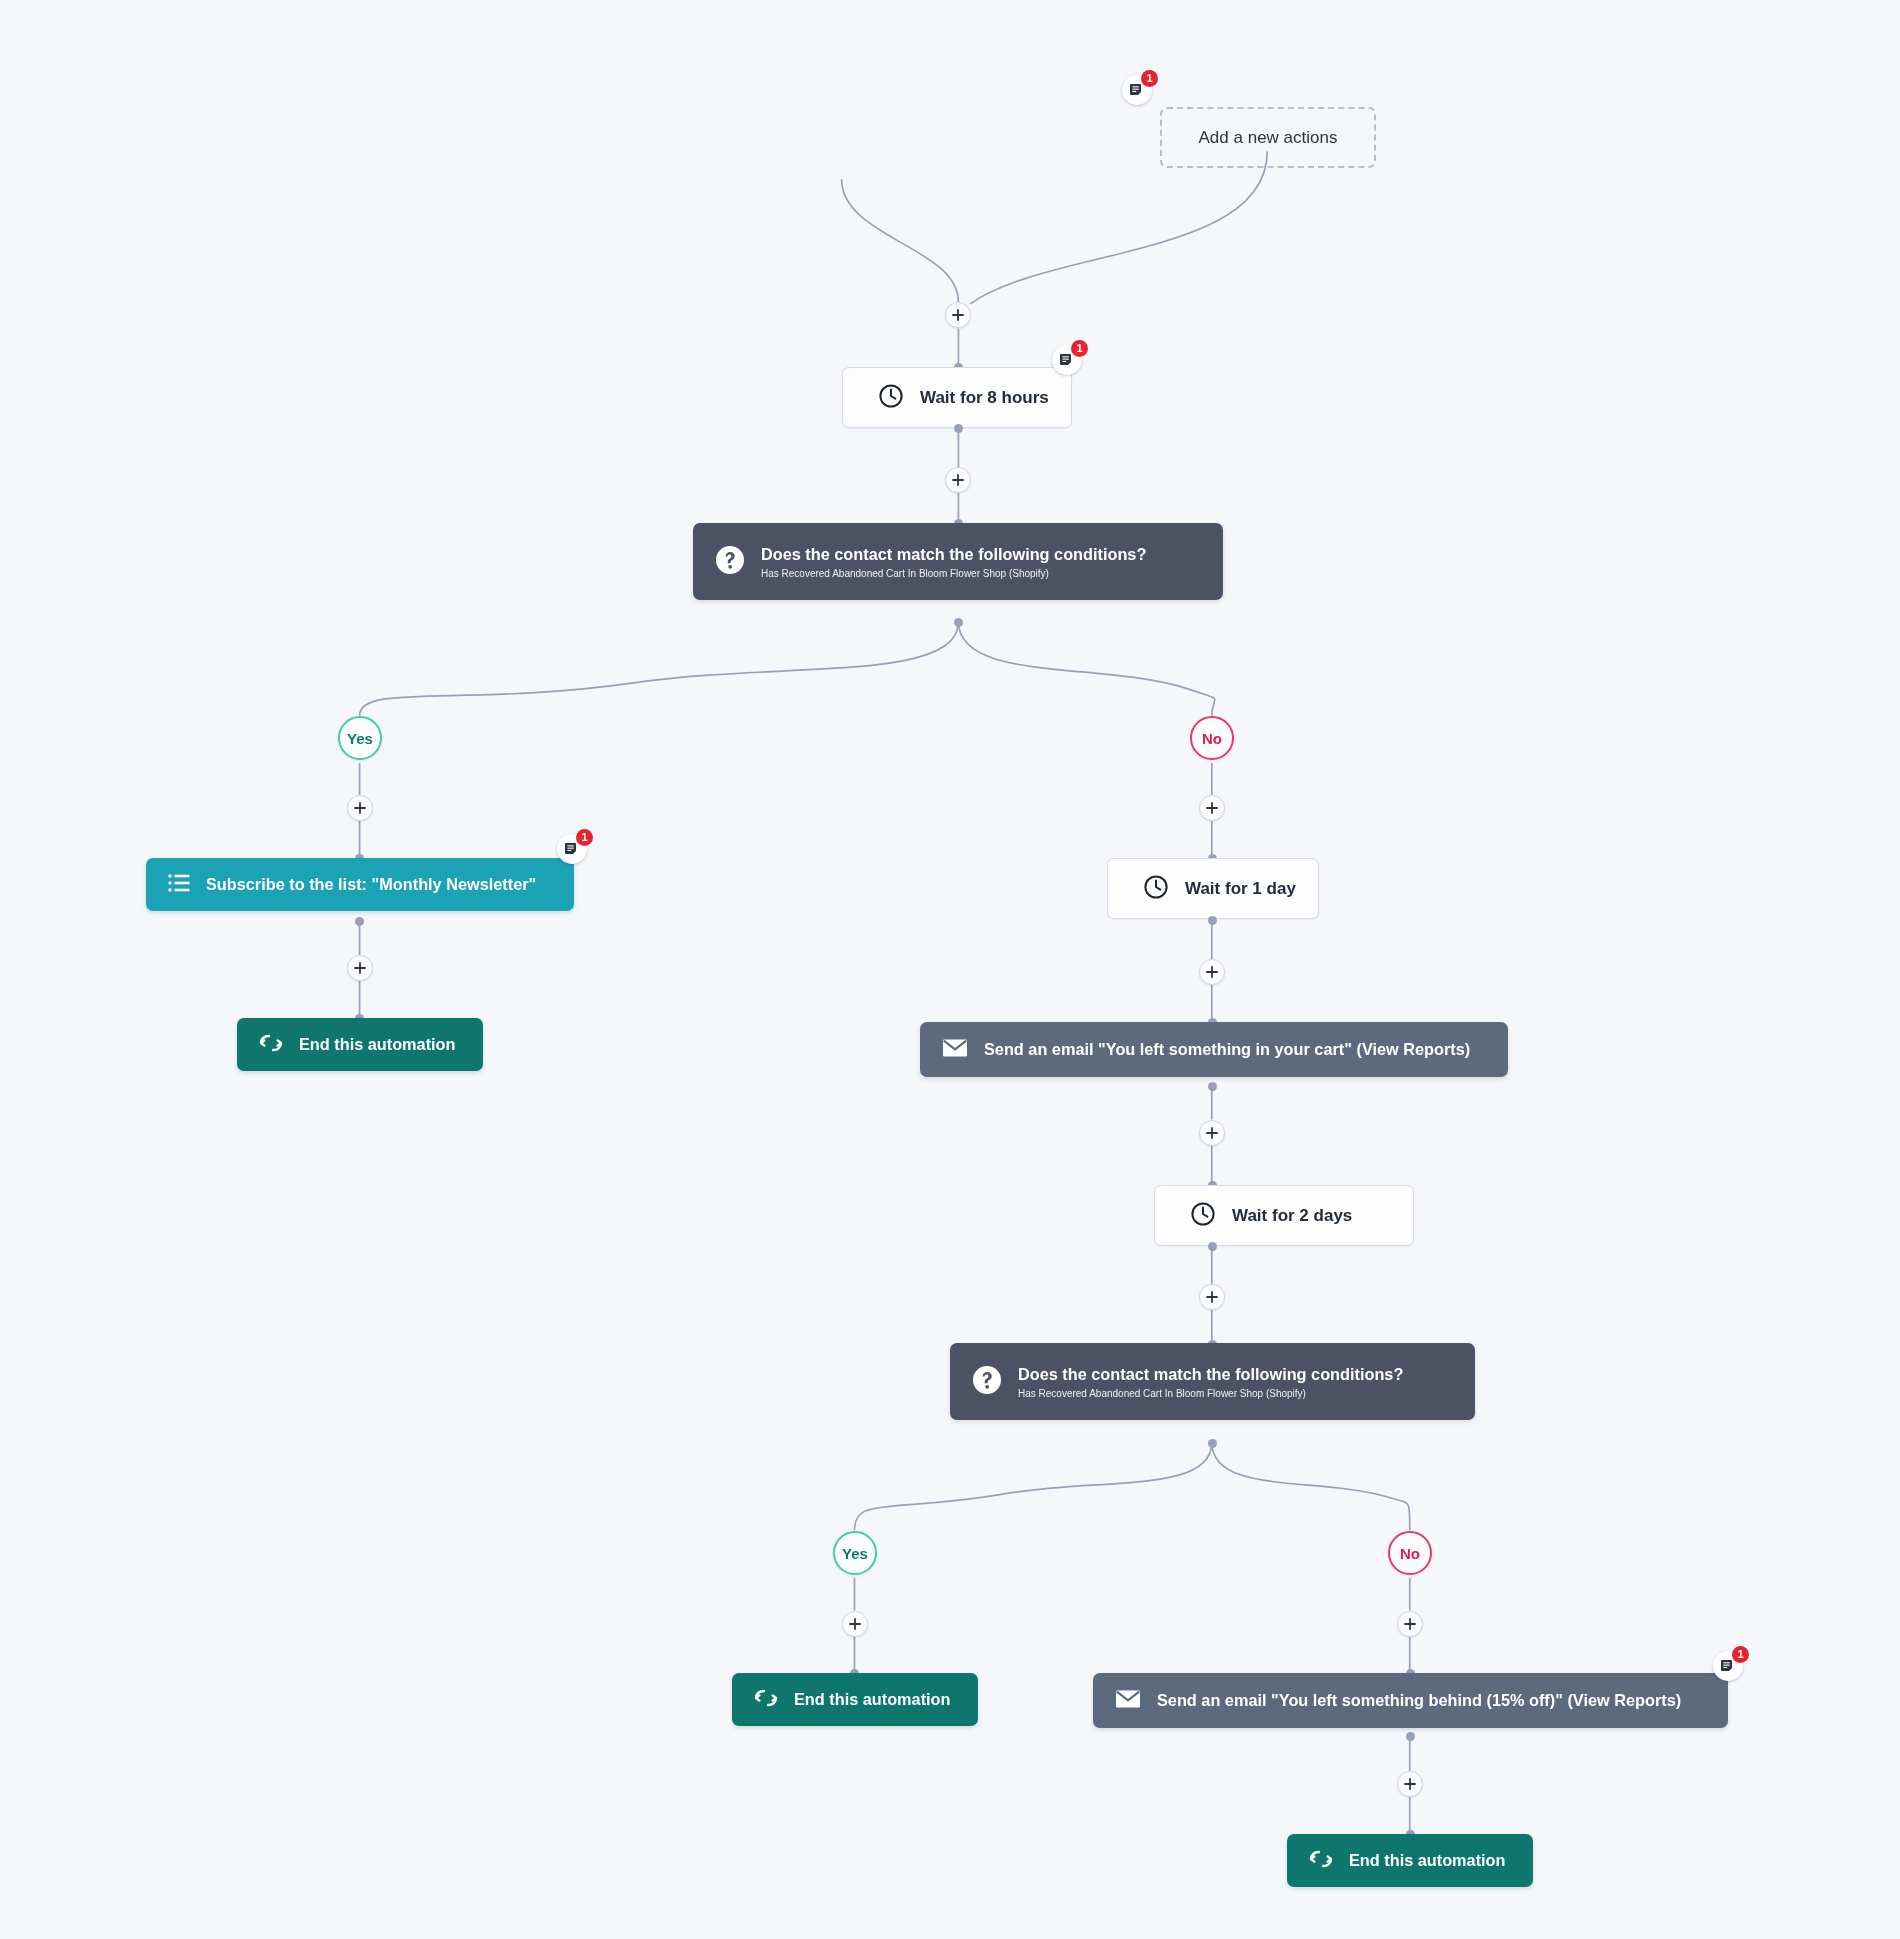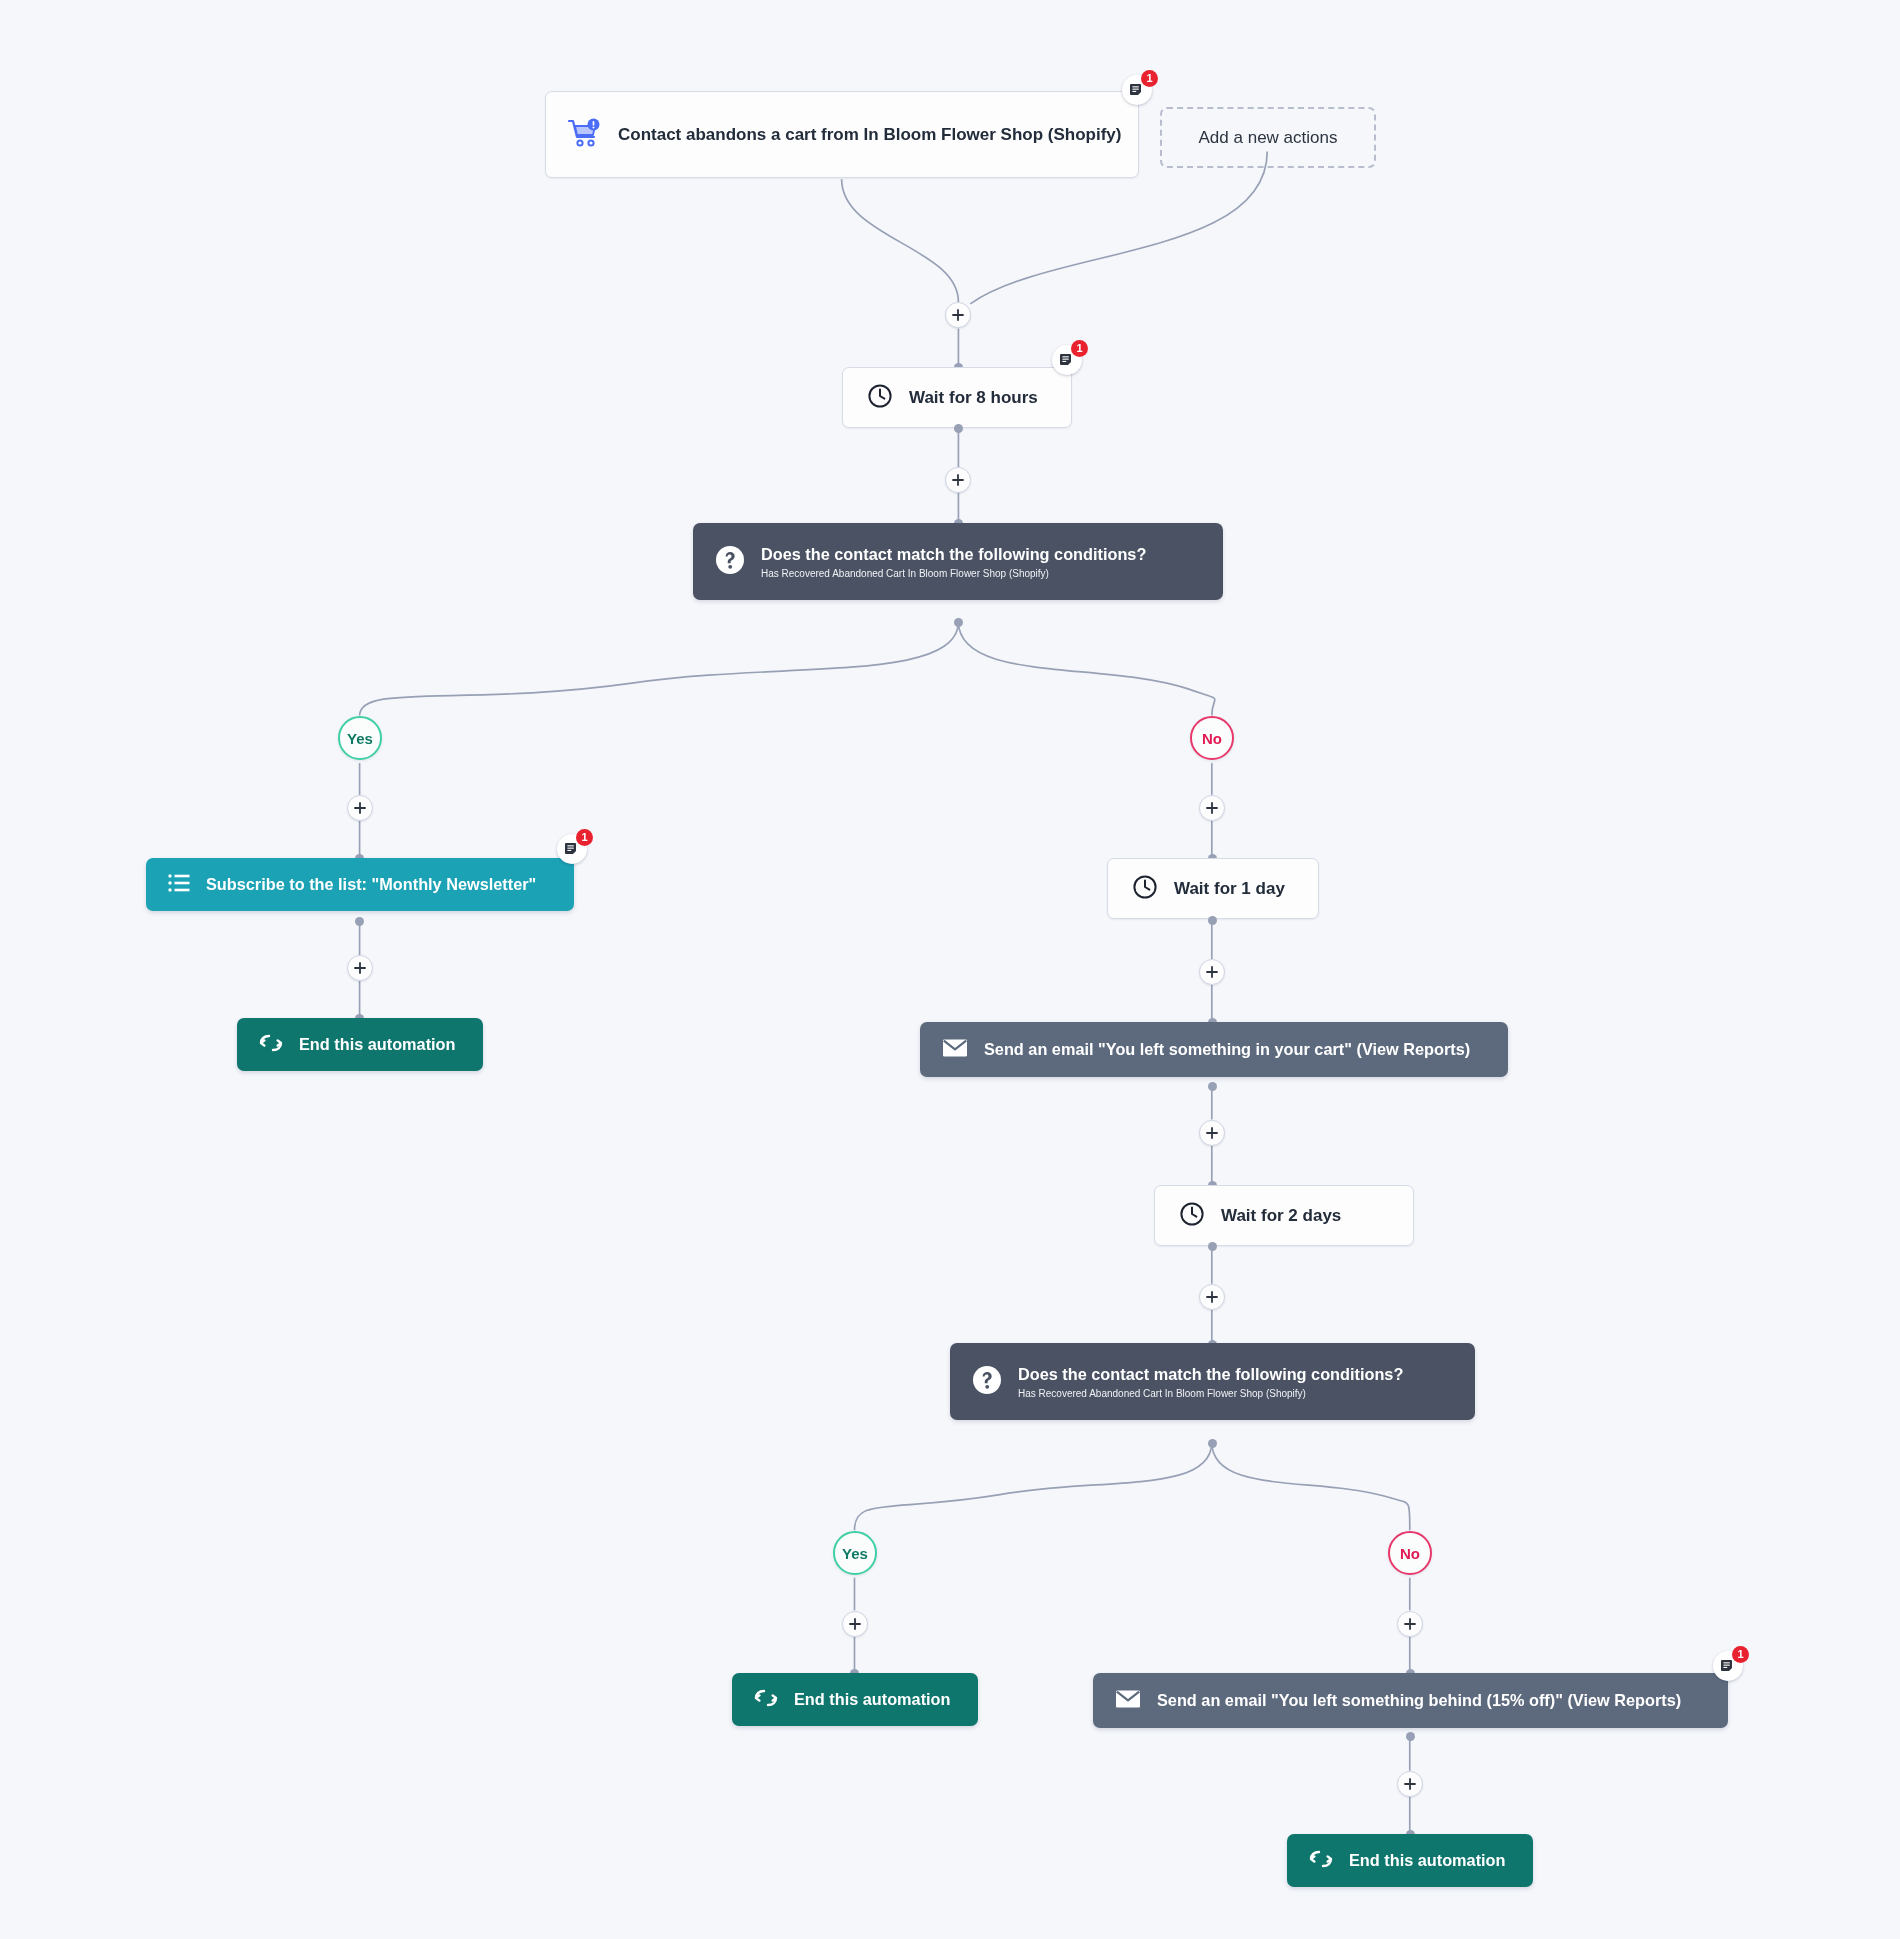--- a/index.html
+++ b/index.html
@@ -73,21 +73,21 @@
   }
 
   
   .wait-card {
     background: #fdfdfd;
     border: 1px solid #d7dbe6;
     border-radius: 7px;
     box-shadow: 0 1px 2px rgba(40,50,80,.07);
     display: flex;
     align-items: center;
-    padding: 0 24px;
+    padding: 0 35px;
     height: 61px;
   }
   .wait-label {
     font-size: 17px;
     font-weight: bold;
     color: #222c3a;
     margin-left: 16px;
     white-space: nowrap;
   }
 
@@ -240,34 +240,20 @@
       <path d="M863,1653 L863,1690"></path>
 
       <path d="M1424,1594 L1424,1627"></path>
       <path d="M1424,1653 L1424,1690"></path>
       <path d="M1424,1753 L1424,1789"></path>
       <path d="M1424,1815 L1424,1852"></path>
     </g>
   </svg>
 
 
-  <div class="node trigger-card" style="left:545px; top:91px; width:594px;">
-    <span class="icon">
-      <svg width="34" height="30" viewBox="0 0 34 30" xmlns="http://www.w3.org/2000/svg">
-        <path d="M1,3 L5,3 L9,19 L26,19" fill="none" stroke="#4a6cf7" stroke-width="2.2" stroke-linecap="round" stroke-linejoin="round"></path>
-        <path d="M7,8 L27,8 L25,17 L9,17 Z" fill="#b8c6fb" stroke="#4a6cf7" stroke-width="1.8" stroke-linejoin="round"></path>
-        <circle cx="12" cy="25" r="2.6" fill="none" stroke="#4a6cf7" stroke-width="2"></circle>
-        <circle cx="23" cy="25" r="2.6" fill="none" stroke="#4a6cf7" stroke-width="2"></circle>
-        <circle cx="25.5" cy="6.5" r="6" fill="#4a6cf7"></circle>
-        <rect x="24.6" y="3" width="1.8" height="4.6" rx=".9" fill="#fff"></rect>
-        <circle cx="25.5" cy="9.4" r="1" fill="#fff"></circle>
-      </svg>
-    </span>
-    <span class="trigger-label">Contact abandons a cart from In Bloom Flower Shop (Shopify)</span>
-  </div>
 
   <div class="note-badge" style="left:1122px; top:75px;">
     <svg width="16" height="16" viewBox="0 0 16 16" xmlns="http://www.w3.org/2000/svg">
       <path d="M2,2 h9 a1,1 0 0 1 1,1 v7 l-3,3 h-7 a1,1 0 0 1 -1,-1 v-9 a1,1 0 0 1 1,-1 z" fill="#2d3440"></path>
       <rect x="3.4" y="4.3" width="6.4" height="1.1" fill="#fff"></rect>
       <rect x="3.4" y="6.6" width="6.4" height="1.1" fill="#fff"></rect>
       <rect x="3.4" y="8.9" width="3.8" height="1.1" fill="#fff"></rect>
     </svg>
     <span class="cnt">1</span>
   </div>

